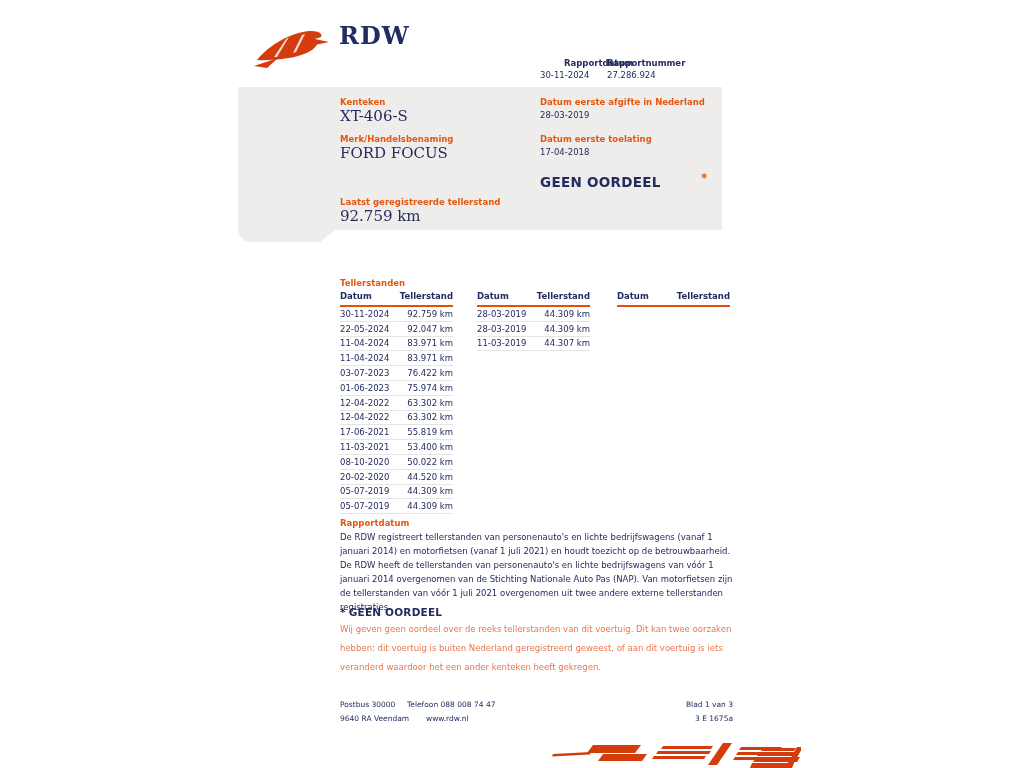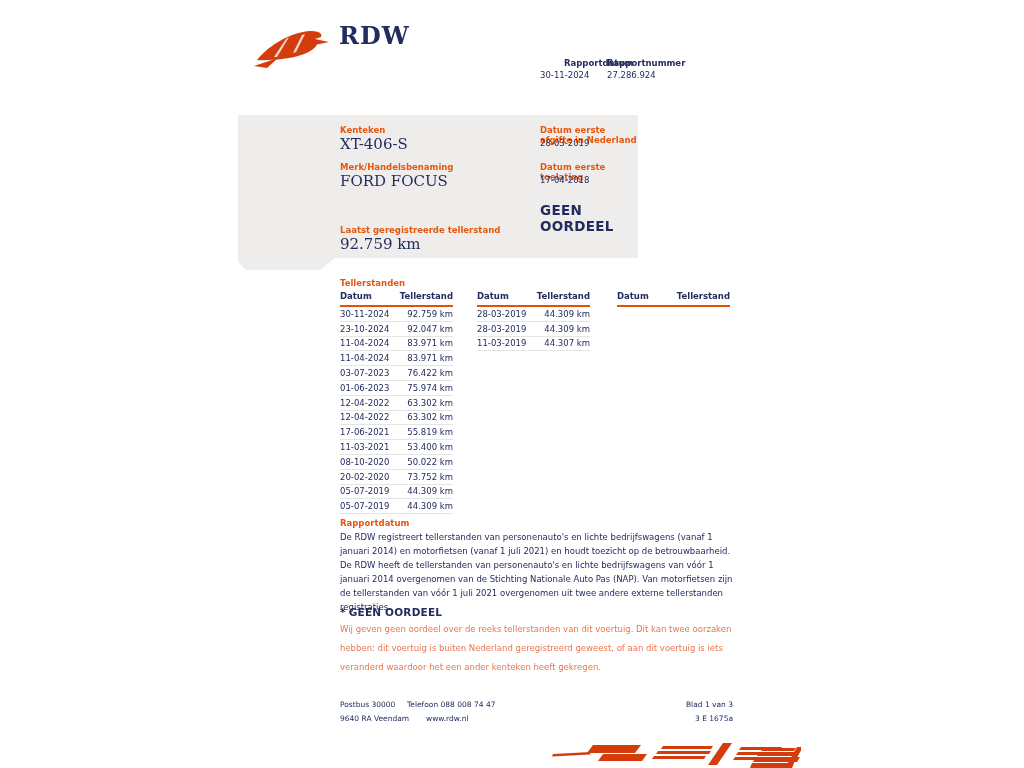--- a/index.html
+++ b/index.html
@@ -25,21 +25,21 @@
   }
   .meta-label { font-size: 8.5px; font-weight: bold; color: #222c5e; }
   .meta-value { font-size: 8.5px; color: #222c5e; }
   .meta-l1 { left: 540px; top: 58px; padding-left: 24px; }
   .meta-l2 { left: 607px; top: 58px; }
   .meta-v1 { left: 540px; top: 70px; }
   .meta-v2 { left: 607px; top: 70px; }
 
   
   .panel {
-    left: 238px; top: 115px; width: 400px; height: 155px;
+    left: 238px; top: 87px; width: 484px; height: 155px;
     background: #efedec;
     clip-path: polygon(0 0, 100% 0, 100% 143px, 97px 143px, 82px 155px, 8px 155px, 0 147px);
   }
   .lbl { font-size: 8.5px; font-weight: bold; color: #e4570e; }
   .val-lg {
     font-family: "DejaVu Serif", "Liberation Serif", serif;
     font-size: 15px; color: #222c5e;
   }
   .val-sm { font-size: 8.5px; color: #222c5e; }
   .oordeel-big { font-size: 13.5px; font-weight: bold; letter-spacing: .3px; color: #222c5e; }
@@ -138,21 +138,21 @@
   <div class="abs tcol tcol-0">
     <div class="thead">
       <span>Datum</span>
       <span>Tellerstand</span>
     </div>
   <div class="trow">
         <span>30-11-2024</span>
         <span>92.759 km</span>
       </div>
       <div class="trow">
-        <span>23-10-2024</span>
+        <span>22-05-2024</span>
         <span>92.047 km</span>
       </div>
       <div class="trow">
         <span>11-04-2024</span>
         <span>83.971 km</span>
       </div>
       <div class="trow">
         <span>11-04-2024</span>
         <span>83.971 km</span>
       </div>
@@ -179,21 +179,21 @@
       <div class="trow">
         <span>11-03-2021</span>
         <span>53.400 km</span>
       </div>
       <div class="trow">
         <span>08-10-2020</span>
         <span>50.022 km</span>
       </div>
       <div class="trow">
         <span>20-02-2020</span>
-        <span>73.752 km</span>
+        <span>44.520 km</span>
       </div>
       <div class="trow">
         <span>05-07-2019</span>
         <span>44.309 km</span>
       </div>
       <div class="trow">
         <span>05-07-2019</span>
         <span>44.309 km</span>
       </div>
     </div>

